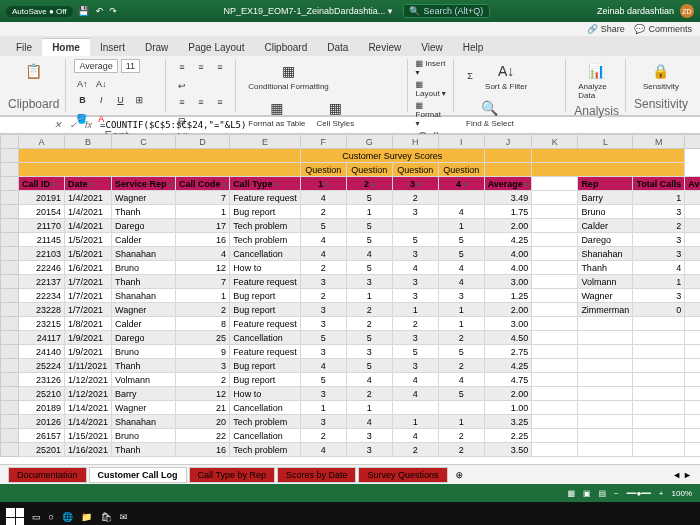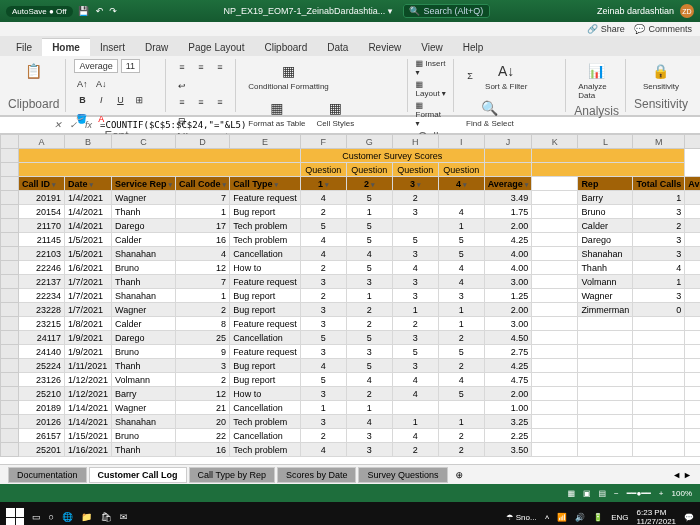--- a/index.html
+++ b/index.html
@@ -27,28 +27,28 @@
 .formula-bar { height:18px; background:#fff; border-top:1px solid #ccc; border-bottom:1px solid #ccc; display:flex; align-items:center; font-size:9px;}
 .namebox { width:50px; border-right:1px solid #ccc; padding:0 4px;}
 .fx { padding:0 4px; color:#666; font-style:italic;}
 .formula { flex:1; padding:0 4px; font-family:Consolas,monospace;}
 .sheet-area { height:330px; overflow:auto; background:#fff; position:relative;}
 table { border-collapse:collapse; font-size:9px;}
 th.colhdr, td.rowhdr { background:#e8e8e8; border:1px solid #ccc; font-weight:normal; color:#555; text-align:center; padding:1px 2px; position:sticky;}
 th.colhdr { top:0; height:14px; min-width:46px;}
 td.rowhdr { left:0; width:18px;}
 td.cell { border:1px solid #d8d8d8; padding:1px 3px; height:14px; white-space:nowrap;}
-tr.hdr-gold td.cell { background:#a16207; font-weight:bold; color:#000;}
+tr.hdr-gold td.cell { background:#be185d; font-weight:bold; color:#000;}
 tr.hdr-gold2 td.cell { background:#f5b83d; color:#000;}
 tr.band td.cell { background:#ececec;}
 td.num { text-align:right;}
 td.ctr { text-align:center;}
 .dropdown-arrow::after { content:"▾"; font-size:7px; margin-left:2px; color:#555;}
 .sheet-tabs { height:20px; background:#f3f3f3; border-top:1px solid #ccc; display:flex; align-items:center; padding:0 8px; gap:2px; font-size:9px;}
-.sheet-tab { padding:2px 8px; border:1px solid #ccc; background:#a3a3a3; cursor:pointer;}
+.sheet-tab { padding:2px 8px; border:1px solid #ccc; background:#b91c1c; cursor:pointer;}
 .sheet-tab.active { background:#fff; font-weight:600;}
 .statusbar { height:18px; background:#1e6e3c; color:#fff; display:flex; align-items:center; justify-content:flex-end; padding:0 8px; gap:8px; font-size:8px;}
 .taskbar { height:30px; background:#111; display:flex; align-items:center; padding:0 6px; gap:8px; color:#fff; font-size:9px;}
 .taskbar .start { width:18px;height:18px;display:grid;grid-template-columns:1fr 1fr;grid-template-rows:1fr 1fr;gap:1px;}
 .taskbar .start div{background:#fff;}
 .taskbar .searchbox { flex:0 0 180px; background:#2a2a2a; border-radius:3px; padding:3px 6px; color:#aaa; font-size:9px;}
 .taskbar .tray { margin-left:auto; display:flex; gap:8px; align-items:center; font-size:8px;}
 </style>
 </head>
 <body>
@@ -607,23 +607,13 @@
       <div></div>
       <div></div>
       <div></div>
     </div>
   <span>▭</span>
   <span>○</span>
   <span>🌐</span>
   <span>📁</span>
   <span>🛍</span>
   <span>✉</span>
-  <div class="tray">
-    <span>☂ <span>Sno...</span></span>
-    <span>˄</span>
-    <span>📶</span>
-    <span>🔊</span>
-    <span>🔋</span>
-    <span>ENG</span>
-    <span><span>6:23 PM</span><br><span>11/27/2021</span></span>
-    <span>💬</span>
-  </div>
 </div>
 
 </body></html>

